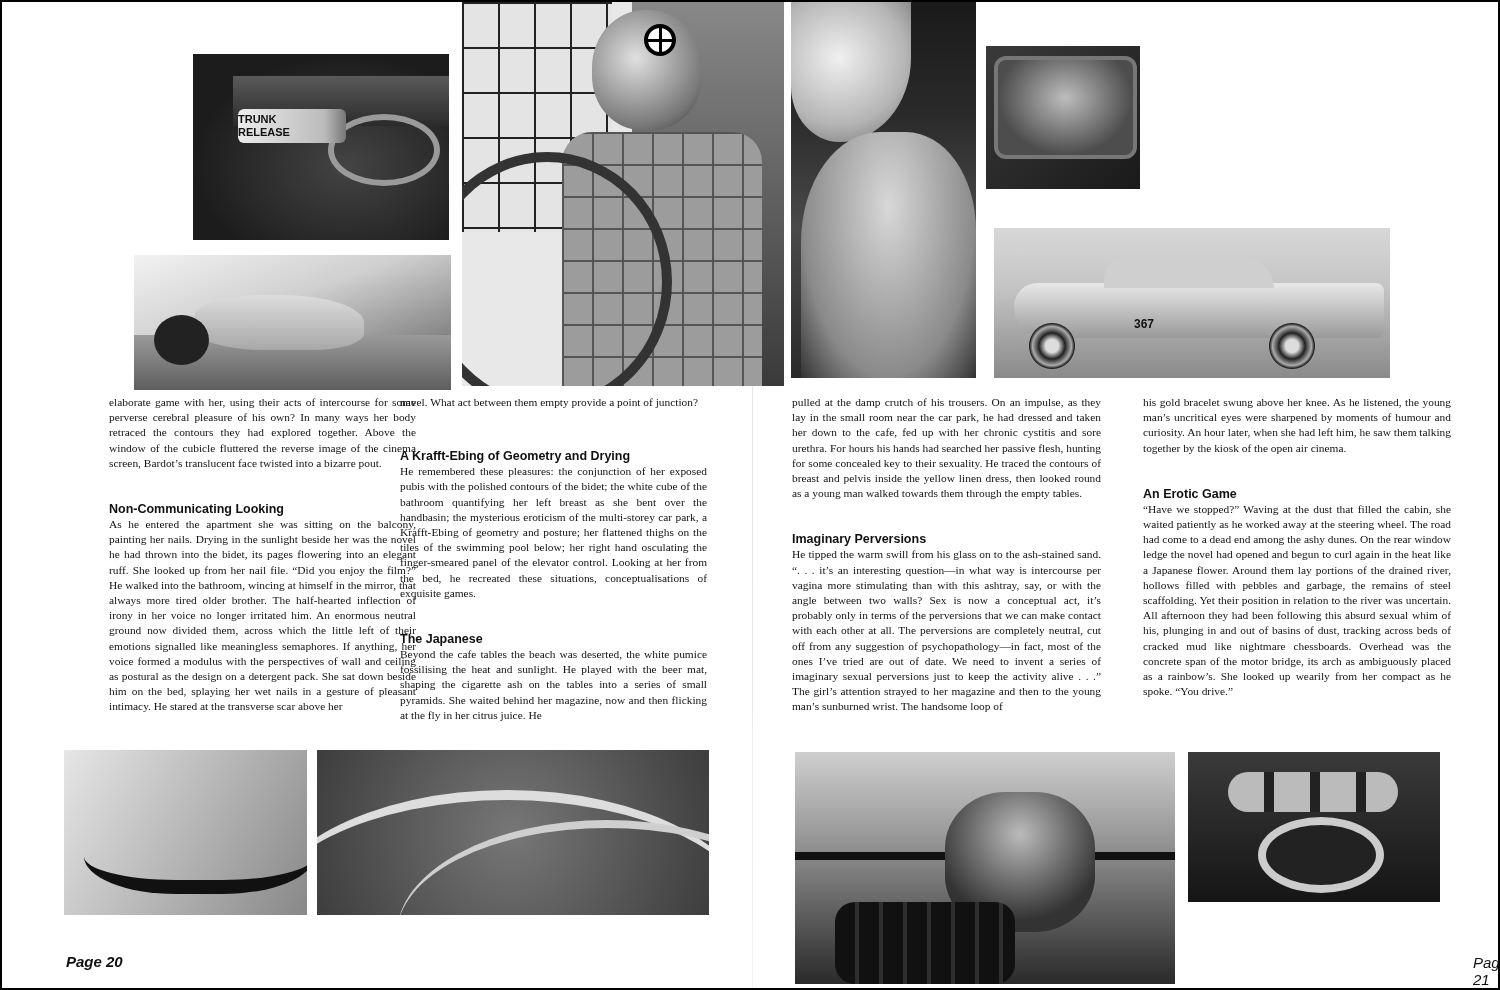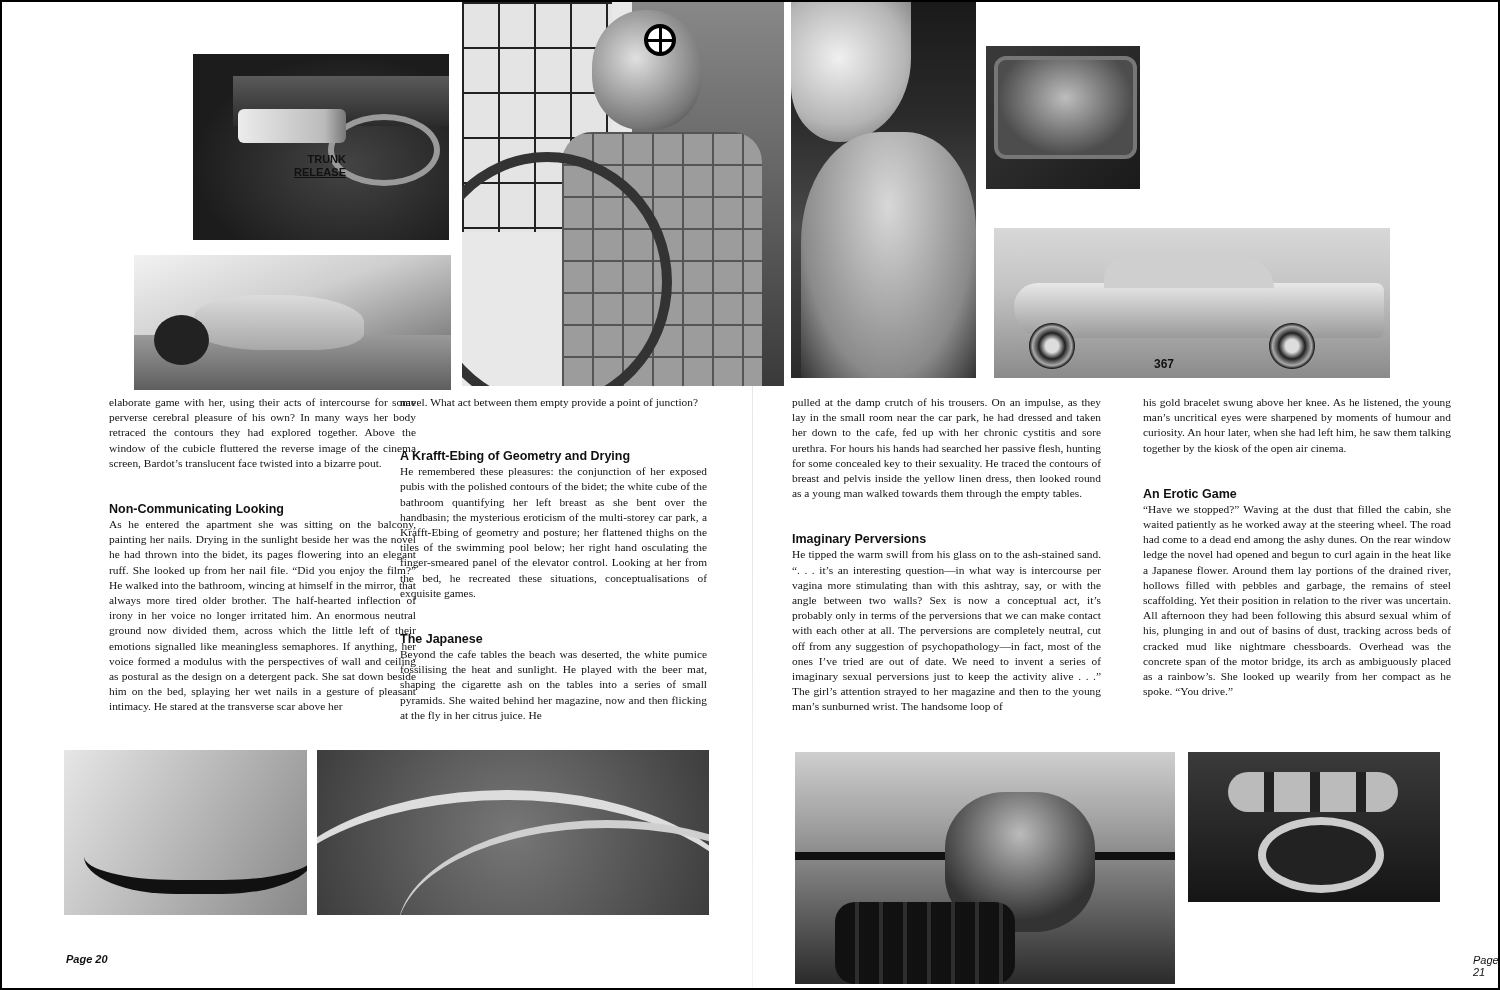--- a/index.html
+++ b/index.html
@@ -4,35 +4,35 @@
 <style>
   html, body { margin:0; padding:0; }
   body { width:1500px; height:990px; background:#fff; position:relative; overflow:hidden; font-family:"Liberation Serif", serif; color:#111; }
   .frame { position:absolute; left:0; top:0; width:1496px; height:986px; border:2px solid #000; }
   .gutter { position:absolute; left:752px; top:2px; width:1px; height:986px; background:linear-gradient(#f2f2f2,#e6e6e6,#f2f2f2); }
   .photo { position:absolute; overflow:hidden; background:#333; }
   .col { position:absolute; font-size:11.4px; line-height:15.2px; text-align:justify; }
   .col p { margin:0; }
   .col h3 { font-family:"Liberation Sans", sans-serif; font-weight:bold; font-size:12.5px; margin:0; line-height:16px; }
   .gap { height:30px; }
-  .pageno { position:absolute; font-family:"Liberation Sans", sans-serif; font-size:11px; }
-  .cap { position:absolute; font-family:"Liberation Sans", sans-serif; font-weight:bold; color:#111; font-size:11px; text-align:right; line-height:13px;margin-top:40px; }
+  .pageno { position:absolute; font-family:"Liberation Sans", sans-serif; font-size:15px; }
+  .cap { position:absolute; font-family:"Liberation Sans", sans-serif; font-weight:bold; color:#111; font-size:11px; text-align:left; line-height:13px; }
 </style>
 </head>
 <body>
 
 <div class="frame"></div>
 <div class="gutter"></div>
 
 <div class="photo" style="left:193px;top:54px;width:256px;height:186px;background:radial-gradient(ellipse at 60% 60%,#444 0%,#1c1c1c 70%);">
   <div style="position:absolute;left:40px;top:22px;width:216px;height:50px;background:linear-gradient(#5a5a5a,#2b2b2b);"></div>
   <div style="position:absolute;left:135px;top:60px;width:100px;height:60px;border-radius:50%;border:6px solid #9a9a9a;"></div>
   <div style="position:absolute;left:45px;top:55px;width:108px;height:34px;border-radius:6px;background:linear-gradient(90deg,#ececec,#bbb 80%,#777);">
     <div class="cap" style="left:0;top:4px;width:108px;">TRUNK</div>
-    <div class="cap" style="left:0;top:17px;width:108px;text-decoration:underline;">RELEASE</div>
+    <div class="cap" style="left:0;top:17px;width:108px;">RELEASE</div>
   </div>
 </div>
 
 <div class="photo" style="left:134px;top:255px;width:317px;height:135px;background:linear-gradient(160deg,#f2f2f2 0%,#cfcfcf 40%,#8a8a8a 75%,#555 100%);">
   <div style="position:absolute;left:0;top:80px;width:317px;height:55px;background:linear-gradient(#9a9a9a,#5e5e5e);"></div>
   <div style="position:absolute;left:60px;top:40px;width:170px;height:55px;border-radius:40% 50% 30% 40%;background:linear-gradient(#dcdcdc,#a8a8a8);"></div>
   <div style="position:absolute;left:20px;top:60px;width:55px;height:50px;border-radius:50%;background:#222;"></div>
 </div>
 
 <div class="photo" style="left:462px;top:2px;width:322px;height:384px;background:#e8e8e8;">

